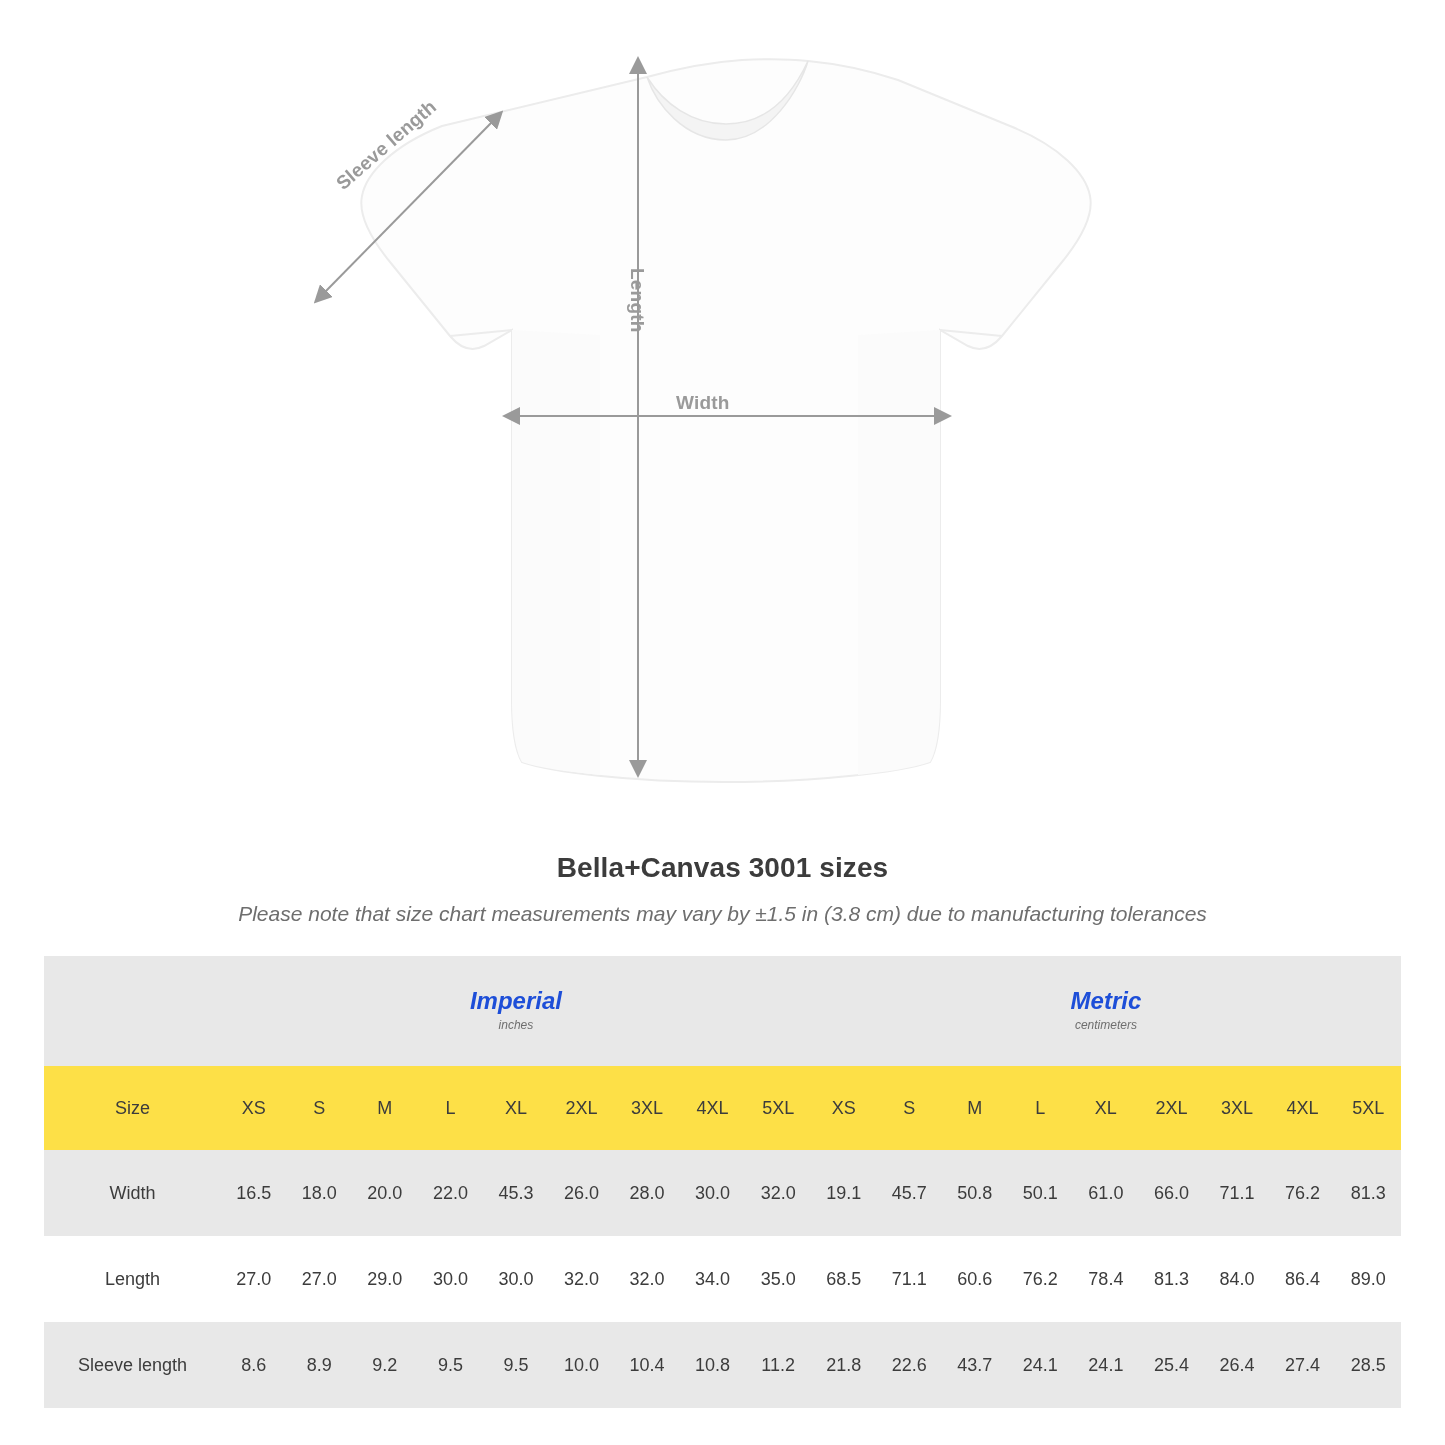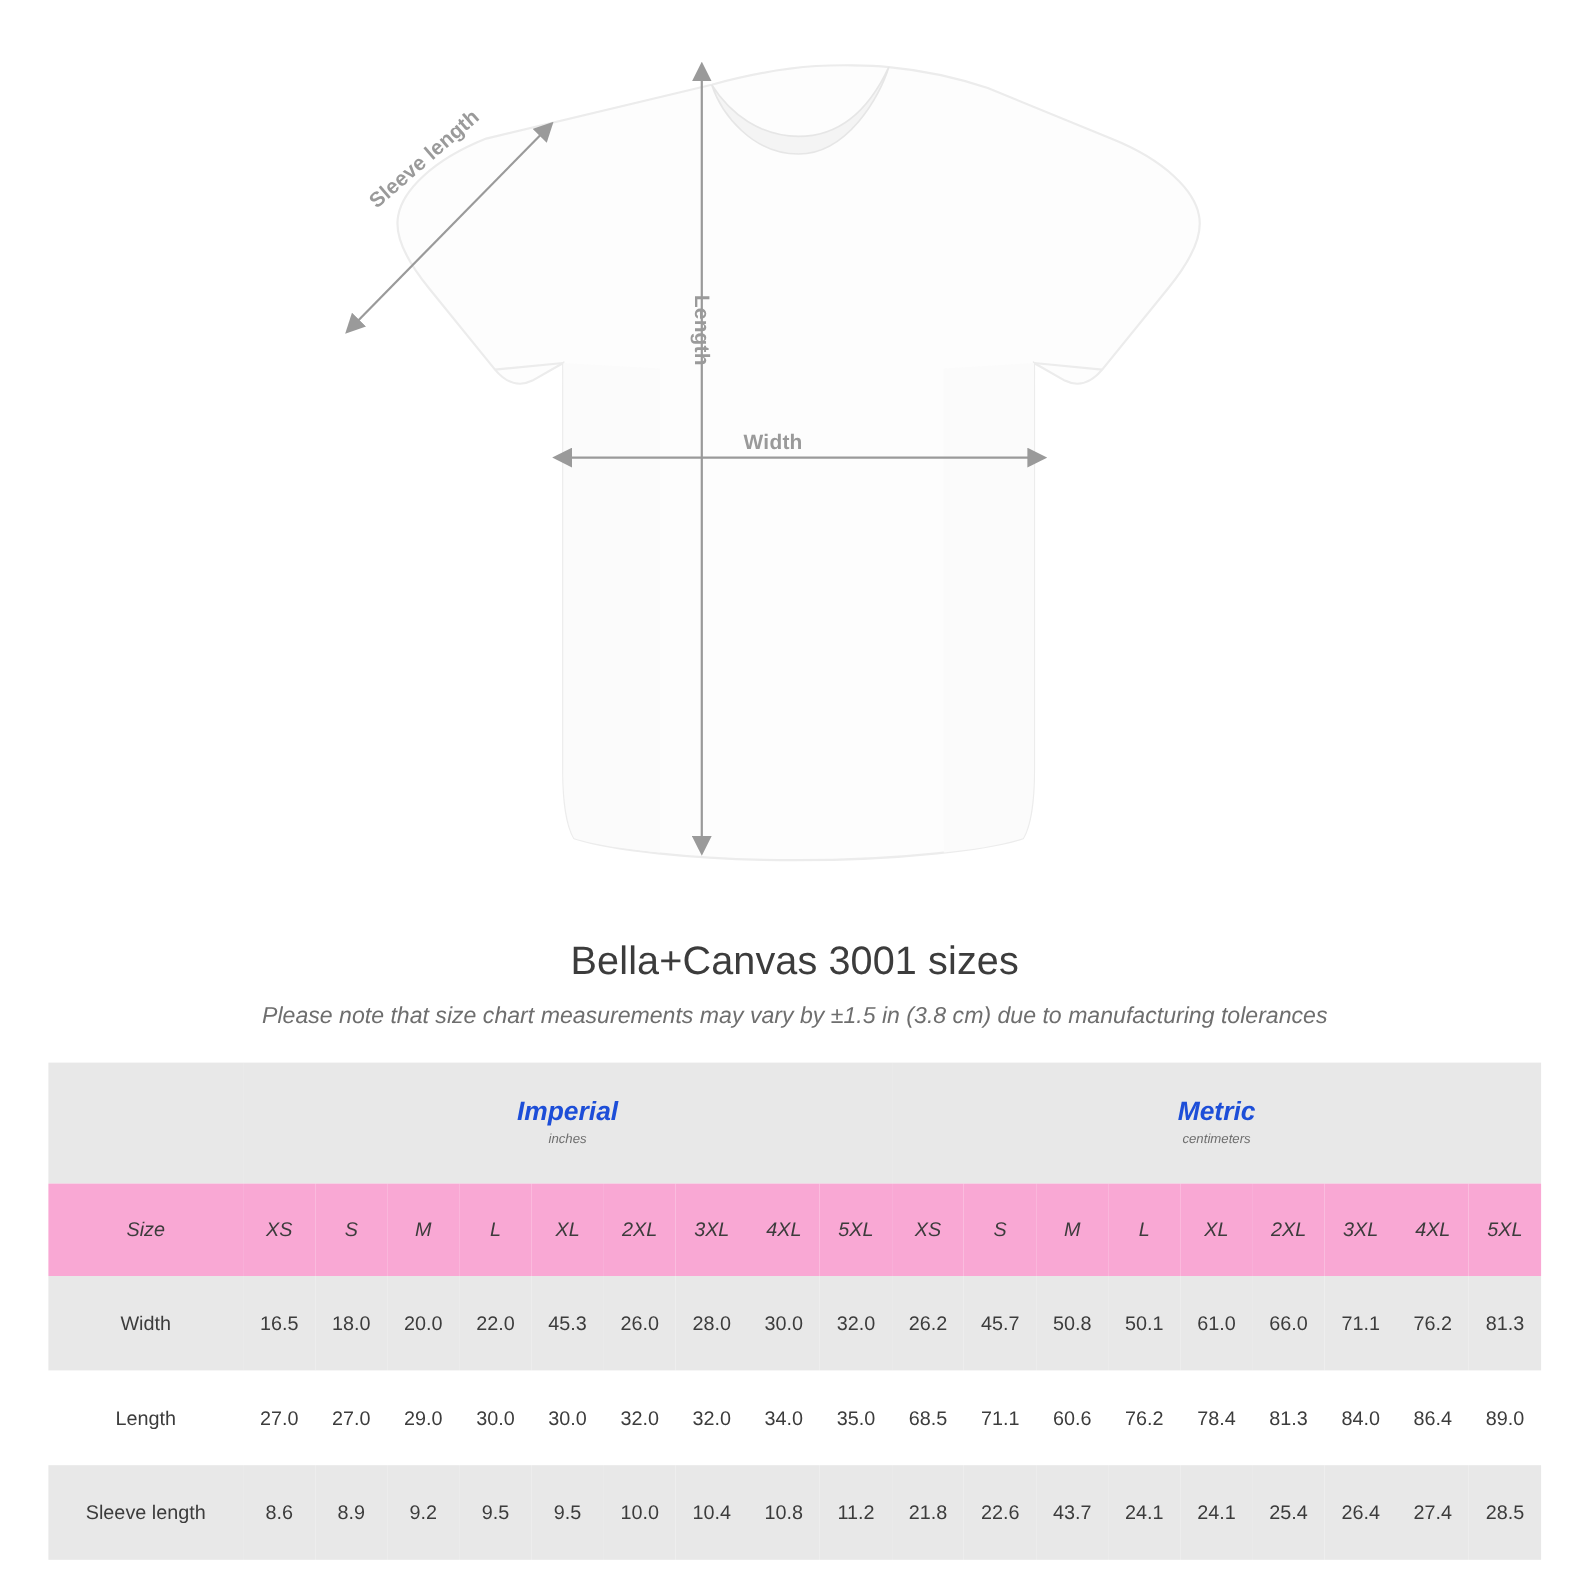--- a/index.html
+++ b/index.html
@@ -50,22 +50,22 @@
     left: 676px;
     top: 392px;
   }
 
   
   .title-block {
     text-align: center;
     margin-top: 22px;
   }
   .chart-title {
-    font-size: 36px;
-    font-weight: normal;
+    font-size: 28px;
+    font-weight: bold;
     color: #3c3c3c;
     margin: 0;
     letter-spacing: 0.1px;
   }
   .chart-note {
     font-size: 21px;
     font-style: italic;
     color: #6e6e6e;
     margin-top: 18px;
   }
@@ -100,24 +100,23 @@
     line-height: 1.25;
   }
   .unit-sub {
     font-size: 12px;
     font-style: italic;
     color: #6e6e6e;
     line-height: 1.6;
   }
   .head-row td {
     height: 82px;
-    background: #f9a8d4;
+    background: #fde047;
     font-weight: bold;
     font-size: 19px;
-    font-style: italic;
   }
   .row-label {
     font-weight: bold;
     font-size: 19px;
   }
   .data-row td {
     height: 84px;
   }
   .row-shade td {
     background: #e8e8e8;
@@ -238,21 +237,21 @@
         <td class="col-label row-label">Width</td>
         <td>16.5</td>
         <td>18.0</td>
         <td>20.0</td>
         <td>22.0</td>
         <td>45.3</td>
         <td>26.0</td>
         <td>28.0</td>
         <td>30.0</td>
         <td>32.0</td>
-        <td>26.2</td>
+        <td>19.1</td>
         <td>45.7</td>
         <td>50.8</td>
         <td>50.1</td>
         <td>61.0</td>
         <td>66.0</td>
         <td>71.1</td>
         <td>76.2</td>
         <td>81.3</td>
       </tr>
 

